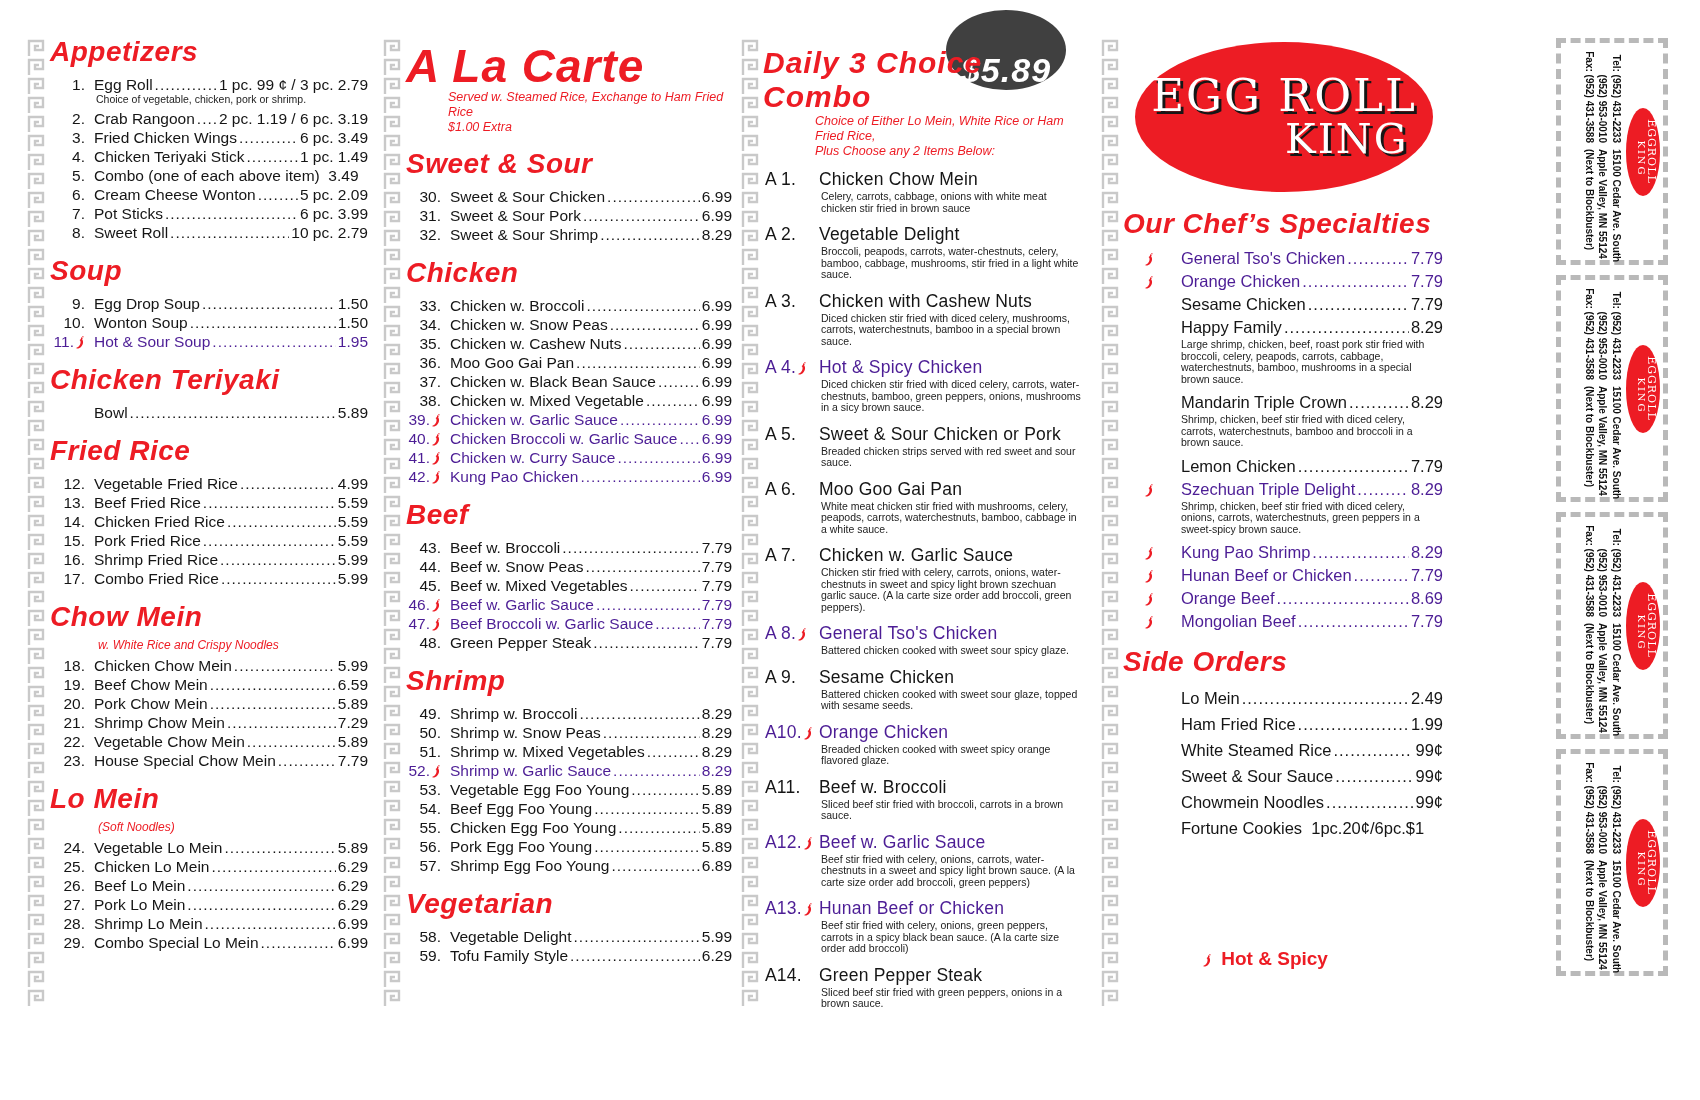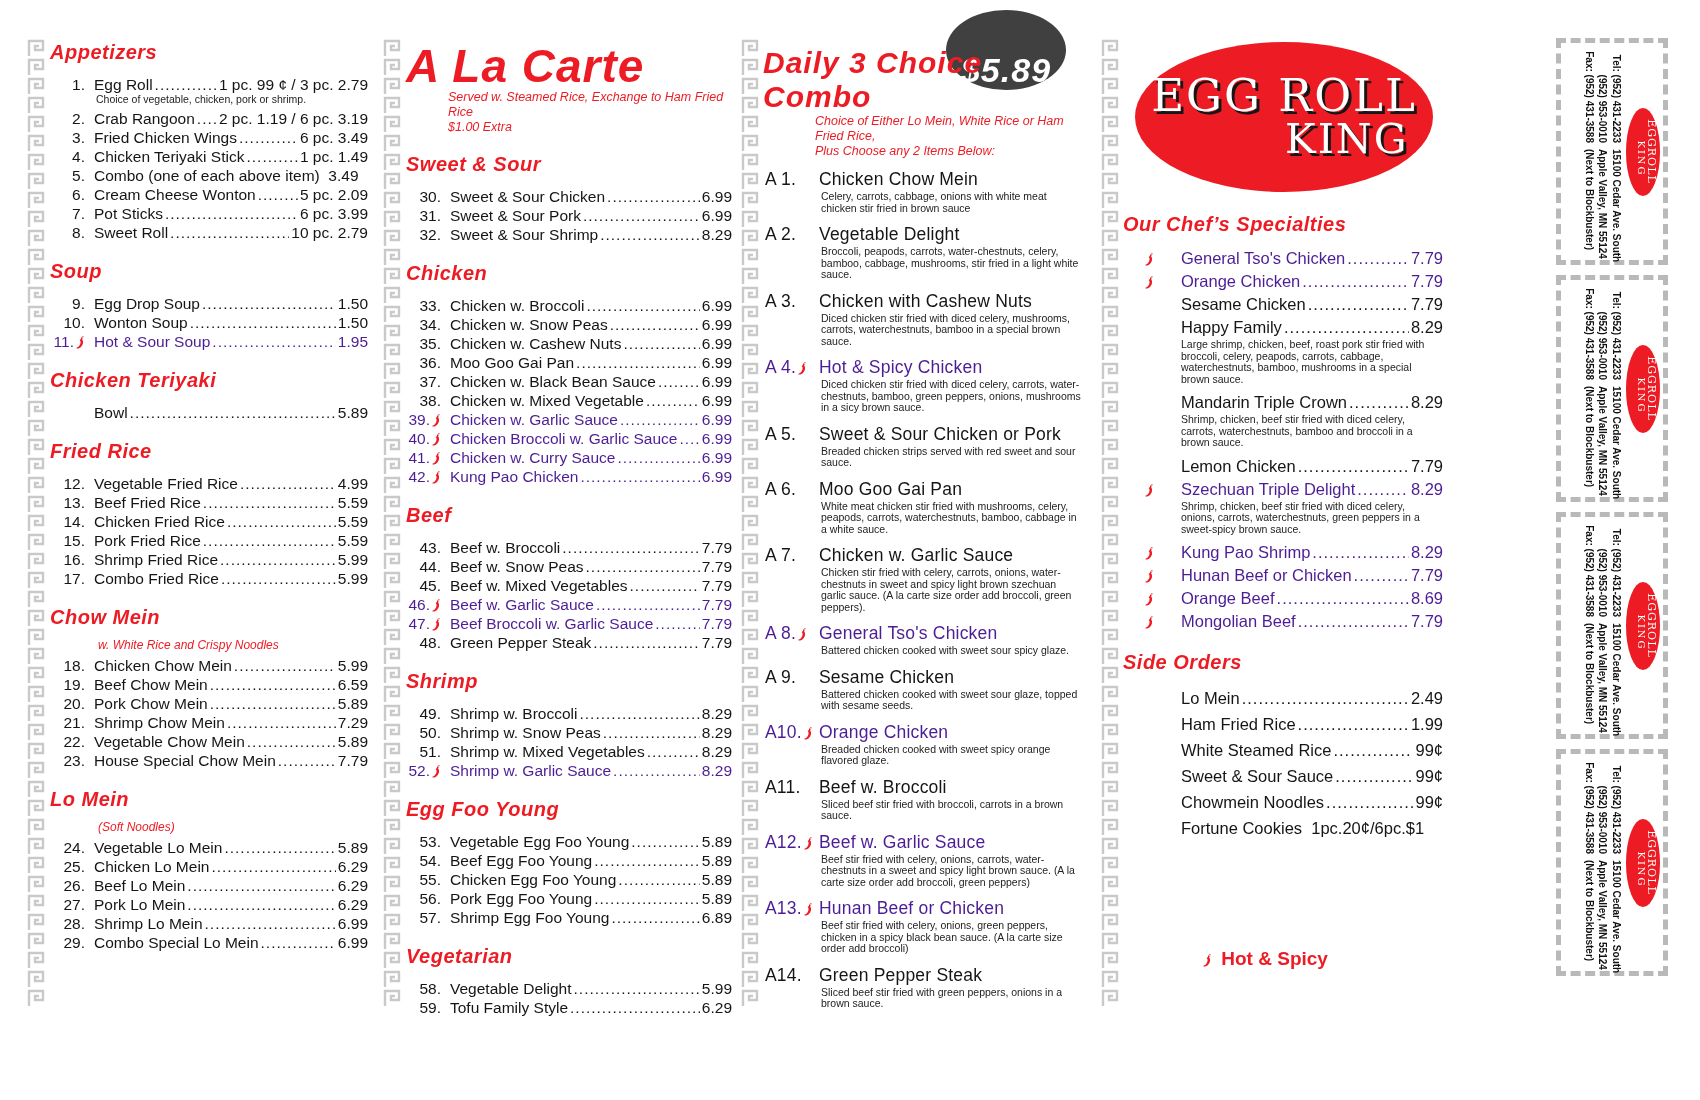--- a/index.html
+++ b/index.html
@@ -5,21 +5,21 @@
   html,body{margin:0;padding:0;background:#fff;}
   body{width:1700px;height:1100px;overflow:hidden;font-family:"Liberation Sans",sans-serif;}
   .page{position:relative;width:1700px;height:1100px;background:#fff;}
   .gk{position:absolute;top:38px;height:968px;width:20px;}
   .col{position:absolute;top:36px;}
   .col-left{left:50px;width:318px;}
   .col-alacarte{left:406px;width:326px;margin-top:6px;}
   .col-combo{left:763px;width:318px;}
   .col-special{left:1123px;width:320px;height:990px;}
   
-  .stitle{font-size:20px;line-height:32px;font-weight:bold;font-style:italic;color:#ed1c24;letter-spacing:.5px;margin:13px 0 7px;}
+  .stitle{font-size:28px;line-height:32px;font-weight:bold;font-style:italic;color:#ed1c24;letter-spacing:.5px;margin:13px 0 7px;}
   .section:first-child .stitle{margin-top:0;}
   .snote{color:#ed1c24;font-style:italic;font-size:12px;line-height:14px;margin:-2px 0 4px 48px;}
   .coltitle{font-weight:bold;font-style:italic;color:#ed1c24;letter-spacing:1px;}
   .col-alacarte .coltitle{font-size:46px;line-height:48px;}
   .col-combo .coltitle{font-size:30px;line-height:34px;margin-top:10px;position:relative;z-index:2;}
   .colsub{color:#ed1c24;font-style:italic;font-size:12.5px;line-height:15px;margin-left:42px;}
   .col-combo .colsub{margin-left:52px;}
   .colsub-wrap{margin-bottom:10px;}
   
   .row{display:flex;align-items:baseline;line-height:19px;font-size:15.5px;color:#151515;}
@@ -445,21 +445,20 @@
           <span class="num">52.<span class="pep"><svg viewBox="0 0 11 14">
                 <path d="M7.4 1.3c.5-.7 1.5-.9 2.1-.5" stroke="#ed1c24" fill="none" stroke-width="1"></path>
                 <path d="M7.6 1.1c.9.5 1 1.7.2 2.4 1.9 2.4 1.2 6.3-1.5 8.6-2 1.7-4.4 1.8-5.4 1 2.6-.3 5-3 5.2-6 .1-1.5-.3-2.4-1.1-2.9.9-.2 1.6-1 1.7-2.1z" fill="#ed1c24"></path>
               </svg></span></span>
           <span class="iname">Shrimp w. Garlic Sauce</span>
           <span class="leader"></span>
           <span class="price">8.29</span>
         </div>
       </div>
       <div class="section" data-sec="egg-foo-young">
-        <div class="stitle">Egg Foo Young</div>
         <div class="row">
           <span class="num">53.</span>
           <span class="iname">Vegetable Egg Foo Young</span>
           <span class="leader"></span>
           <span class="price">5.89</span>
         </div>
         <div class="row">
           <span class="num">54.</span>
           <span class="iname">Beef Egg Foo Young</span>
           <span class="leader"></span>
@@ -579,21 +578,21 @@
           <span class="iname">Beef w. Garlic Sauce</span>
         </div>
         <div class="idesc">Beef stir fried with celery, onions, carrots, water-chestnuts in a sweet and spicy light brown sauce. (A la carte size order add broccoli, green peppers)</div>
         <div class="row red">
           <span class="num">A13.<span class="pep"><svg viewBox="0 0 11 14">
                 <path d="M7.4 1.3c.5-.7 1.5-.9 2.1-.5" stroke="#ed1c24" fill="none" stroke-width="1"></path>
                 <path d="M7.6 1.1c.9.5 1 1.7.2 2.4 1.9 2.4 1.2 6.3-1.5 8.6-2 1.7-4.4 1.8-5.4 1 2.6-.3 5-3 5.2-6 .1-1.5-.3-2.4-1.1-2.9.9-.2 1.6-1 1.7-2.1z" fill="#ed1c24"></path>
               </svg></span></span>
           <span class="iname">Hunan Beef or Chicken</span>
         </div>
-        <div class="idesc">Beef stir fried with celery, onions, green peppers, chicken in a spicy black bean sauce. (A la carte size order add broccoli)</div>
+        <div class="idesc">Beef stir fried with celery, onions, green peppers, carrots in a spicy black bean sauce. (A la carte size order add broccoli)</div>
         <div class="row">
           <span class="num">A14.</span>
           <span class="iname">Green Pepper Steak</span>
         </div>
         <div class="idesc">Sliced beef stir fried with green peppers, onions in a brown sauce.</div>
       </div>
     </div>
   <div class="col col-special" id="col_3">
       <div class="logo">
         <span class="l1">EGG ROLL</span>

